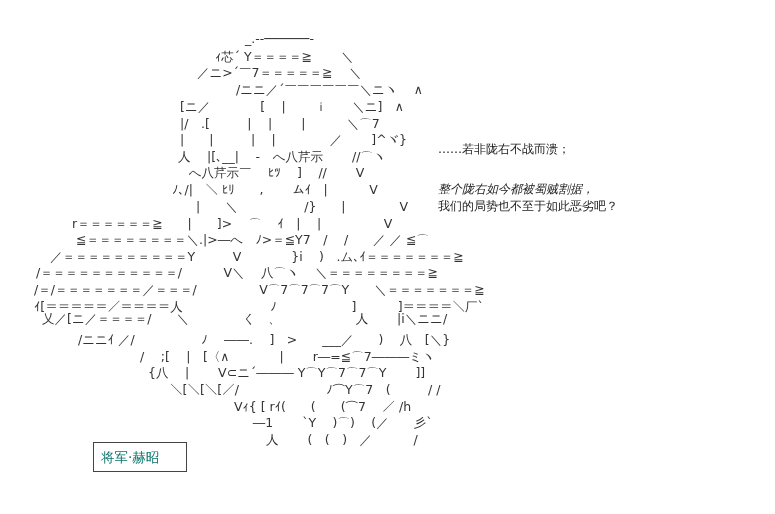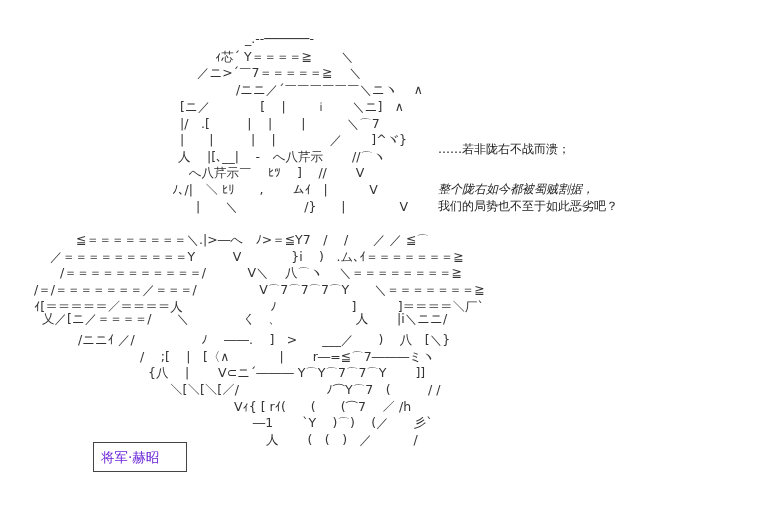--- a/index.html
+++ b/index.html
@@ -5,41 +5,42 @@
   html, body { margin:0; padding:0; background:#ffffff; }
   body { width:775px; height:514px; position:relative; overflow:hidden;
          font-family:"DejaVu Sans", sans-serif; color:#222; }
   .aa-art { position:absolute; left:0; top:0; width:775px; height:514px; }
   .aa-seg { position:absolute; white-space:pre; font-size:12.5px; line-height:14px;
             letter-spacing:0px; color:#333; font-family:"DejaVu Sans", sans-serif; }
   .dialogue { position:absolute; white-space:pre; font-size:12px; color:#222;
               font-family:"DejaVu Sans", sans-serif; }
   .name-box { position:absolute; left:93px; top:442px; width:94px; height:30px;
               border:1px solid #444; box-sizing:border-box; }
-  .name-label { position:absolute; left:101px; top:449px; font-size:13.5px; color:#6d28d9;
+  .name-label { position:absolute; left:101px; top:449px; font-size:13.5px; color:#0f766e;
                 font-family:"DejaVu Sans", sans-serif; white-space:pre; }
 </style>
 </head>
 <body>
 
 <div class="aa-art" id="aa-container">
     <div class="aa-seg" style="left: 245px; top: 32px;">_.-‐──────-</div>
     <div class="aa-seg" style="left: 215px; top: 50px;">ｨ芯´ Y＝＝＝＝≧　　 ＼</div>
     <div class="aa-seg" style="left: 197px; top: 66px;">／ニ&gt;´￣7＝＝＝＝＝≧　 ＼</div>
     <div class="aa-seg" style="left: 188px; top: 83px; margin-left: 48px;">/ニニ／´￣￣￣￣￣￣＼ニヽ　 ∧</div>
     <div class="aa-seg" style="left: 180px; top: 100px;">[ニ／　　　　[　 |　　 ｉ　　＼ニ]　∧</div>
     <div class="aa-seg" style="left: 180px; top: 117px;">|/　.[　　　|　 |　　 |　　　 ＼⌒7</div>
     <div class="aa-seg" style="left: 180px; top: 133px;">|　　|　　　|　 |　　　　 ／　　 ]^ヾ}</div>
     <div class="aa-seg" style="left: 178px; top: 150px;">人　 |[､__|　 ‐ゝへ八芹示　　 //⌒ヽ</div>
     <div class="aa-seg" style="left: 172px; top: 183px;">ﾉ､/|　＼ ﾋﾘ　　,　　 ムｲ　|　　　 V</div>
     <div class="aa-seg" style="left: 176px; top: 166px;">ゝへ八芹示￣　 ﾋﾂ　 ]　 //　　 V</div>
     <div class="aa-seg" style="left: 196px; top: 200px;">|　　＼　　　　　 /}　　|　　　　 V</div>
+    <div class="aa-seg" style="left: 72px; top: 217px;">r＝＝＝＝＝＝≧　　|　　]&gt;　 ⌒　 ｲ　|　 |　　　　　V</div>
     <div class="aa-seg" style="left: 76px; top: 233px;">≦＝＝＝＝＝＝＝＝＼.|&gt;―へ　ﾉ&gt;＝≦Y7　/　 /　　／ ／ ≦⌒</div>
     <div class="aa-seg" style="left: 50px; top: 250px;">／＝＝＝＝＝＝＝＝＝＝Y　　　V　　　　}i　 )　.ム､ｲ＝＝＝＝＝＝＝≧</div>
-    <div class="aa-seg" style="left: 36px; top: 266px; margin-left: 24px;">/＝＝＝＝＝＝＝＝＝＝＝/　　　 V＼　 八⌒ヽ　 ＼＝＝＝＝＝＝＝＝≧</div>
+    <div class="aa-seg" style="left: 36px; top: 266px;">/＝＝＝＝＝＝＝＝＝＝＝/　　　 V＼　 八⌒ヽ　 ＼＝＝＝＝＝＝＝＝≧</div>
     <div class="aa-seg" style="left: 34px; top: 283px;">/＝/＝＝＝＝＝＝＝／＝＝＝/　　　　　V⌒7⌒7⌒7⌒Y　　＼＝＝＝＝＝＝＝≧</div>
     <div class="aa-seg" style="left: 34px; top: 300px;">ｲ[＝＝＝＝＝／＝＝＝＝人　　　　　　　ﾉ　　　　　　]　　　 ]＝＝＝＝＼厂`</div>
     <div class="aa-seg" style="left: 42px; top: 312px; text-align: center;">乂／[ニ／＝＝＝＝/　　＼　　　　 く　、　　　　　　人　　 |i＼ニニ/</div>
     <div class="aa-seg" style="left: 78px; top: 333px;">/ニニｲ ／/　　　　　 ﾉ　 ――.　 ]　&gt;　　___／　　)　 八　[＼}</div>
     <div class="aa-seg" style="left: 140px; top: 350px;">/　 ;[　 |　[〈∧　　　　|　　 r―=≦⌒7―――ミヽ</div>
     <div class="aa-seg" style="left: 148px; top: 366px;">{八　 |　　 V⊂ニ´――― Y⌒Y⌒7⌒7⌒Y　　 ]]</div>
     <div class="aa-seg" style="left: 170px; top: 383px;">＼[＼[＼[／/　　　　　　　ﾉ⌒Y⌒7　(　　　/ /</div>
     <div class="aa-seg" style="left: 234px; top: 400px;">Vｨ{ [ rｲ(　　(　　(⌒7　 ／ /h</div>
     <div class="aa-seg" style="left: 240px; top: 416px;">ゝ―1　　 `Y　 )⌒)　 (／　　彡`</div>
     <div class="aa-seg" style="left: 266px; top: 433px;">人　　 (　(　)　／　　　 /</div>

